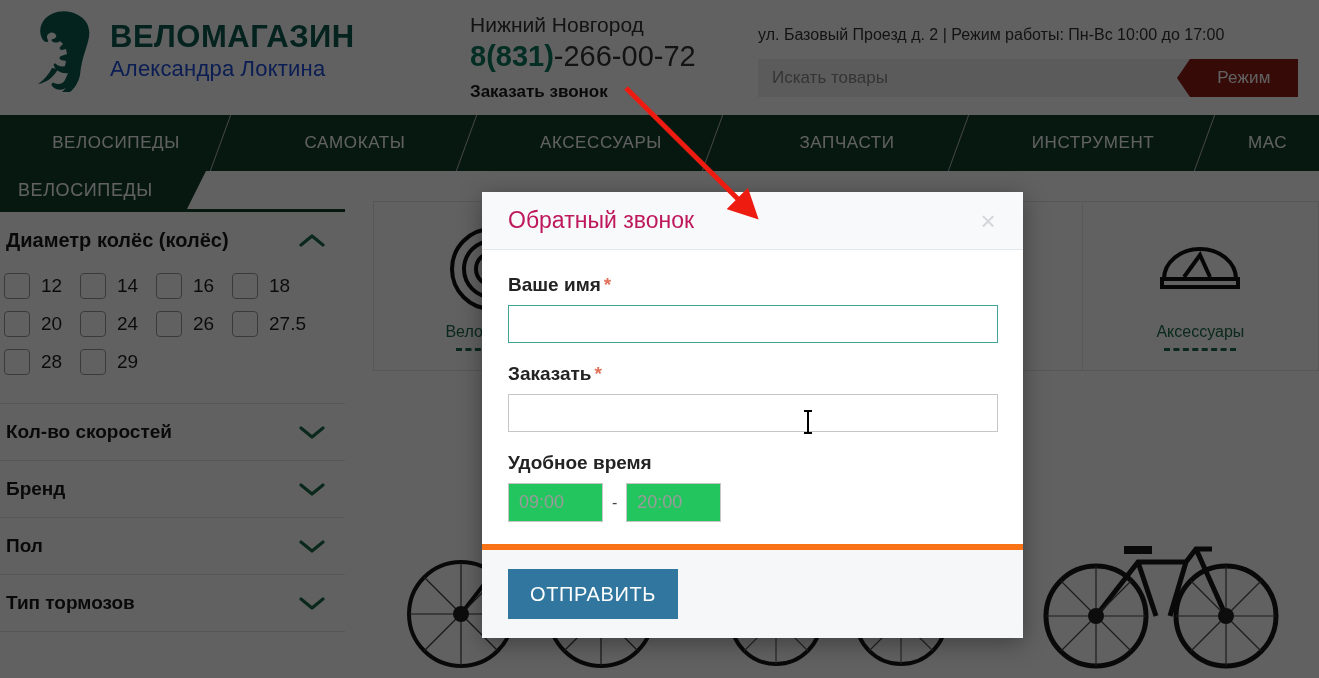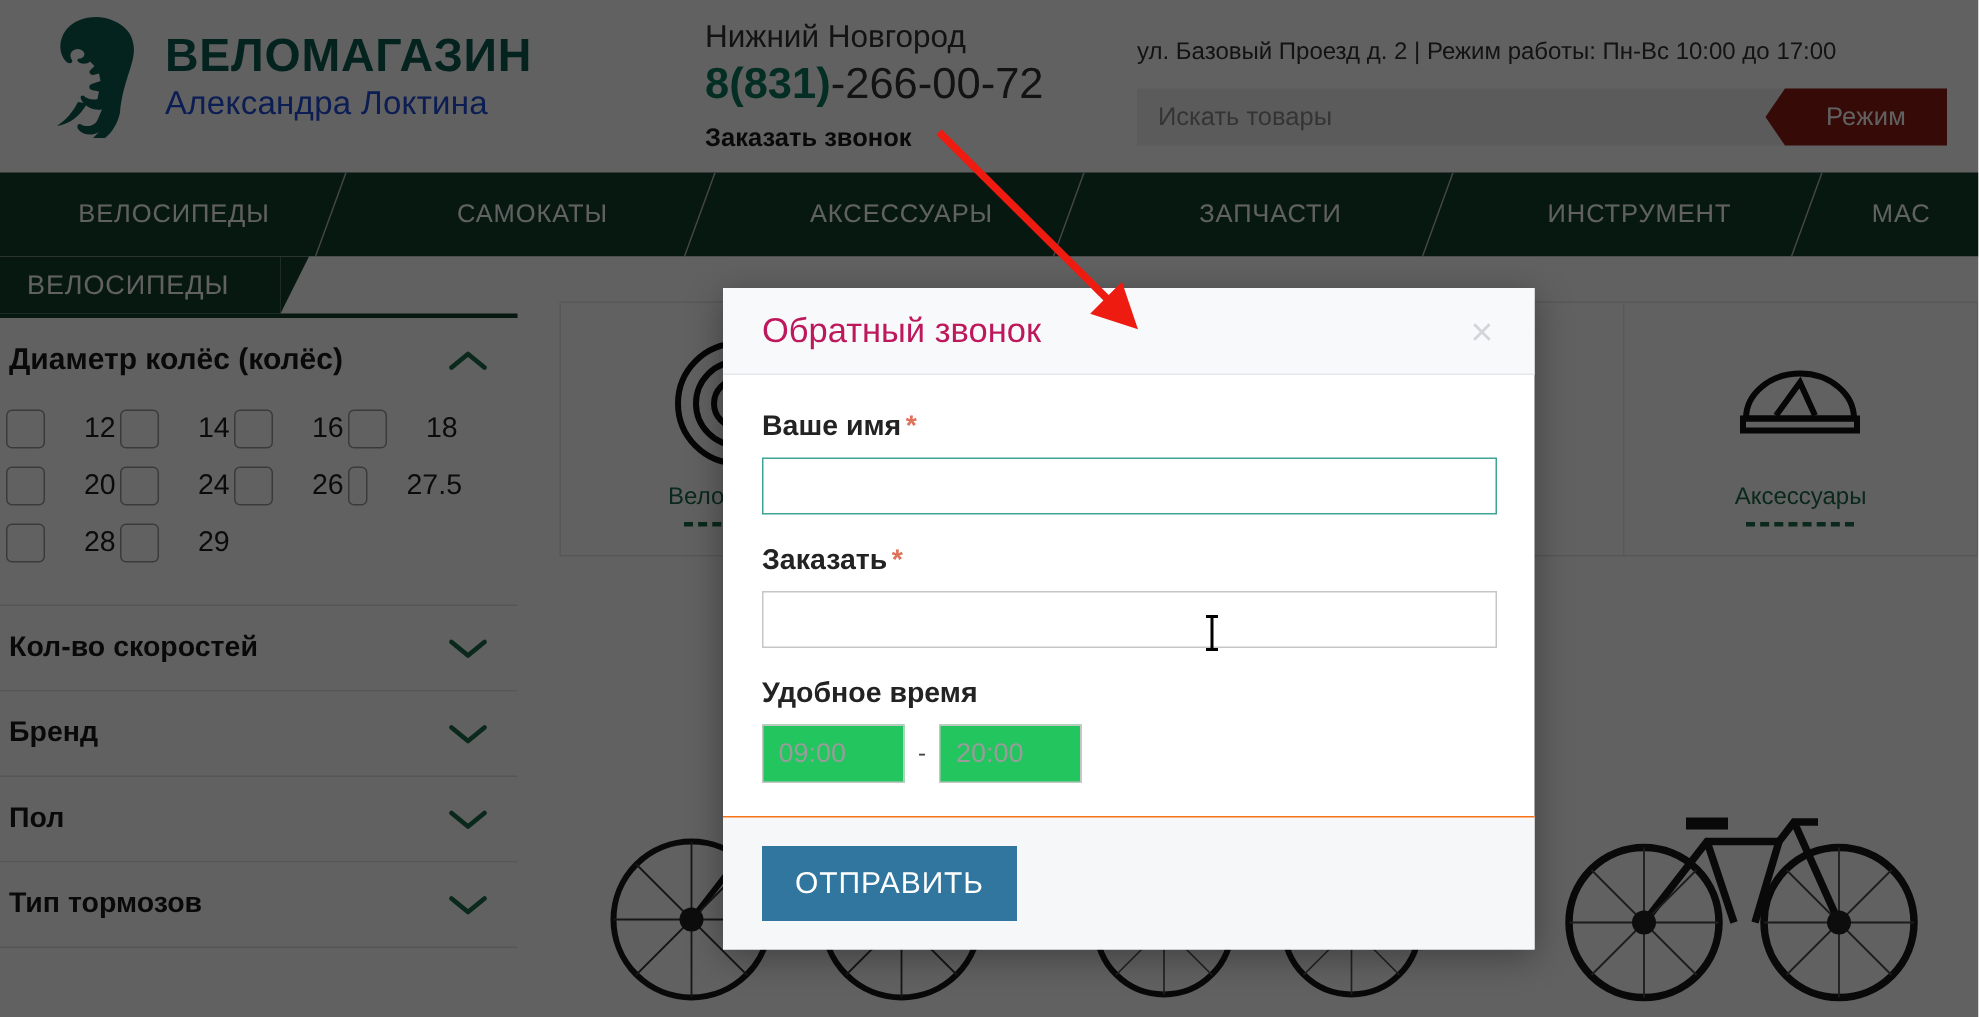--- a/index.html
+++ b/index.html
@@ -87,21 +87,21 @@
   }
   .filter-title { font-size:19px; font-weight:bold; color:#1a1a1a; }
   .filter-title.lg { font-size:20px; }
   .chev { width:26px; height:15px; position:relative; }
   .chev svg { display:block; }
 
   .filter-body { padding:4px 0 16px 4px; }
   .cb-row { display:flex; align-items:center; gap:0; margin:0 0 12px 0; }
   .cb-item { display:flex; align-items:center; width:76px; cursor:pointer; }
   .cb-box { width:26px; height:26px; border:1px solid #9a9a9a; border-radius:4px; background:#fff; }
-  .cb-label { font-size:19px; color:#1f1f1f; margin-left:26px; }
+  .cb-label { font-size:19px; color:#1f1f1f; margin-left:11px; }
 
   
   .tiles { position:absolute; left:373px; top:30px; width:946px; height:170px; border:1px solid #e5e5e5; display:flex; background:#fff; }
   .tile { flex:1; border-right:1px solid #e9e9e9; display:flex; flex-direction:column; align-items:center; justify-content:center; cursor:pointer; }
   .tile:last-child { border-right:none; }
   .tile-icon { height:96px; display:flex; align-items:center; justify-content:center; }
   .tile-label { font-size:16px; color:#1c6b4a; margin-top:6px; }
   .tile-dash { width:72px; height:0; border-top:3px dashed #1c6b4a; margin-top:7px; }
 
   
@@ -137,21 +137,21 @@
   .text-input::placeholder { color:#9b9b9b; }
   .gap { height:20px; }
   .time-row { display:flex; align-items:center; gap:9px; }
   .time-input {
     width:95px; height:39px; border:1px solid #c6c6c6; background:#22c55e; padding:0 10px;
     font-size:18px; color:#333; font-family:"Liberation Sans", sans-serif; outline:none;
   }
   .time-input::placeholder { color:#9b9b9b; }
   .time-dash { font-size:16px; color:#444; }
   .modal-foot {
-    background:#f5f7f8; border-top:1px solid #f97316; padding:19px 26px;
+    background:#f5f7f8; border-top:6px solid #f97316; padding:19px 26px;
   }
   .submit-btn {
     background:#31769e; color:#fff; border:none; padding:0 22px; height:50px;
     font-size:20px; letter-spacing:0.6px; cursor:pointer;
     font-family:"Liberation Sans", sans-serif;
   }
 
   
   .arrow-layer { position:absolute; inset:0; pointer-events:none; }
 

